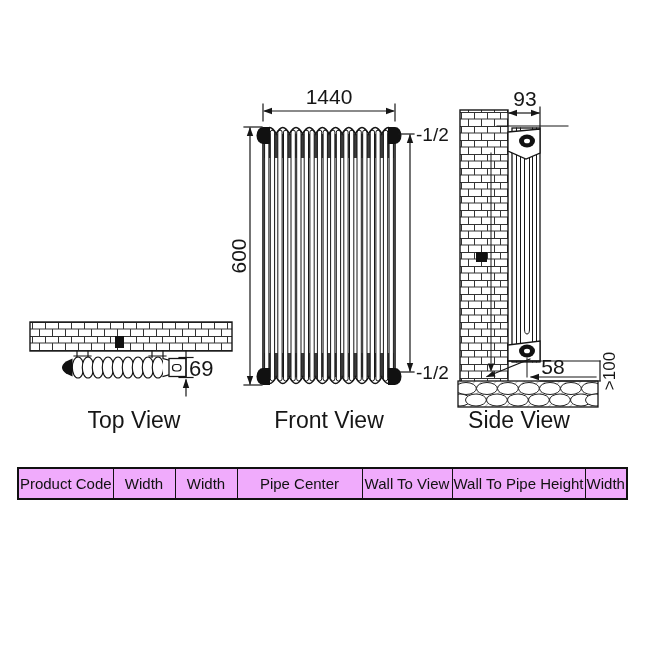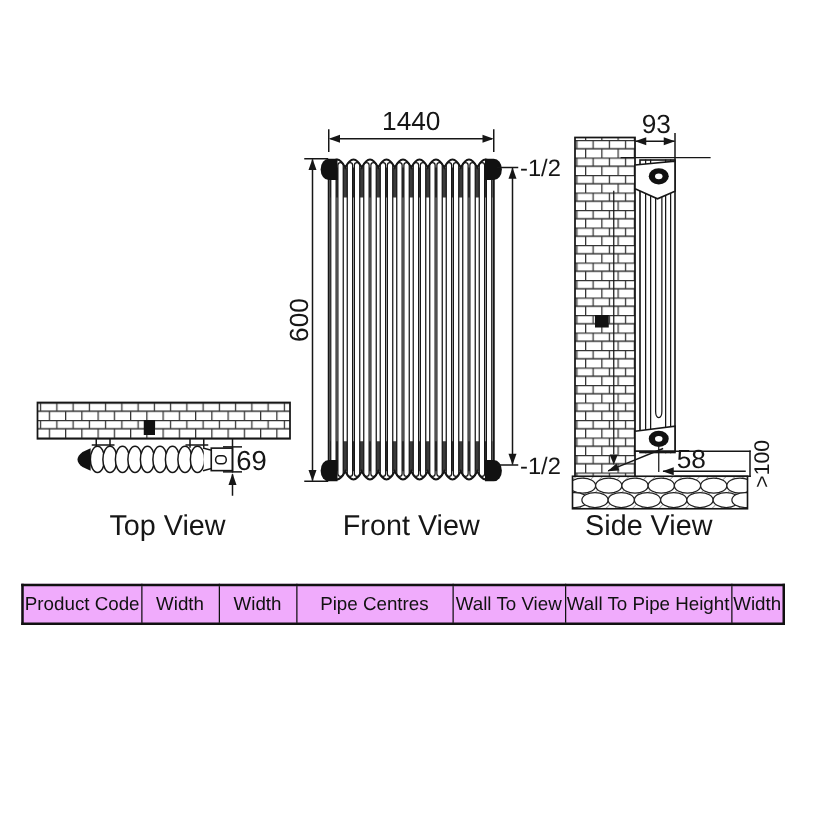--- a/index.html
+++ b/index.html
@@ -223,21 +223,21 @@
         <col style="width:125px">
     <col style="width:90px">
         <col style="width:133px">
         <col style="width:42px">
   </colgroup>
   <tbody>
         <tr class="hdr">
     <td>Product Code</td>
     <td>Width</td>
     <td>Width</td>
-    <td>Pipe Centres</td>
+    <td>Pipe Center</td>
     <td>Wall To View</td>
     <td>Wall To Pipe Height</td>
     <td>Width</td>
   </tr>
 </tbody>
     </table>
 
 </div>
 
 </body></html>

